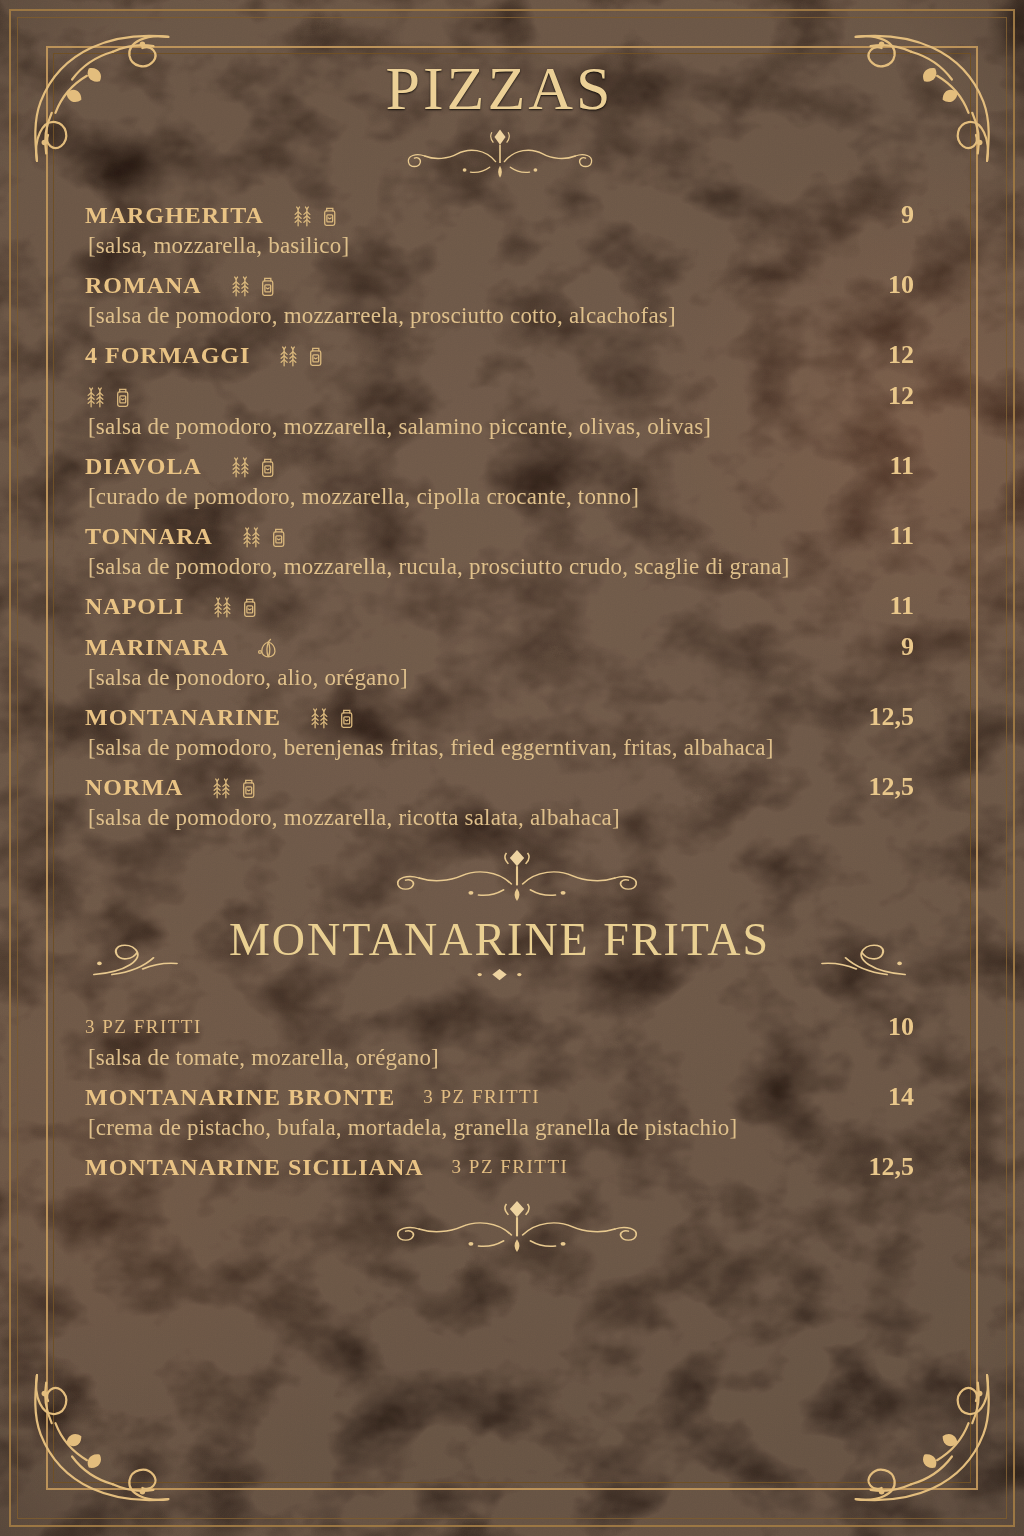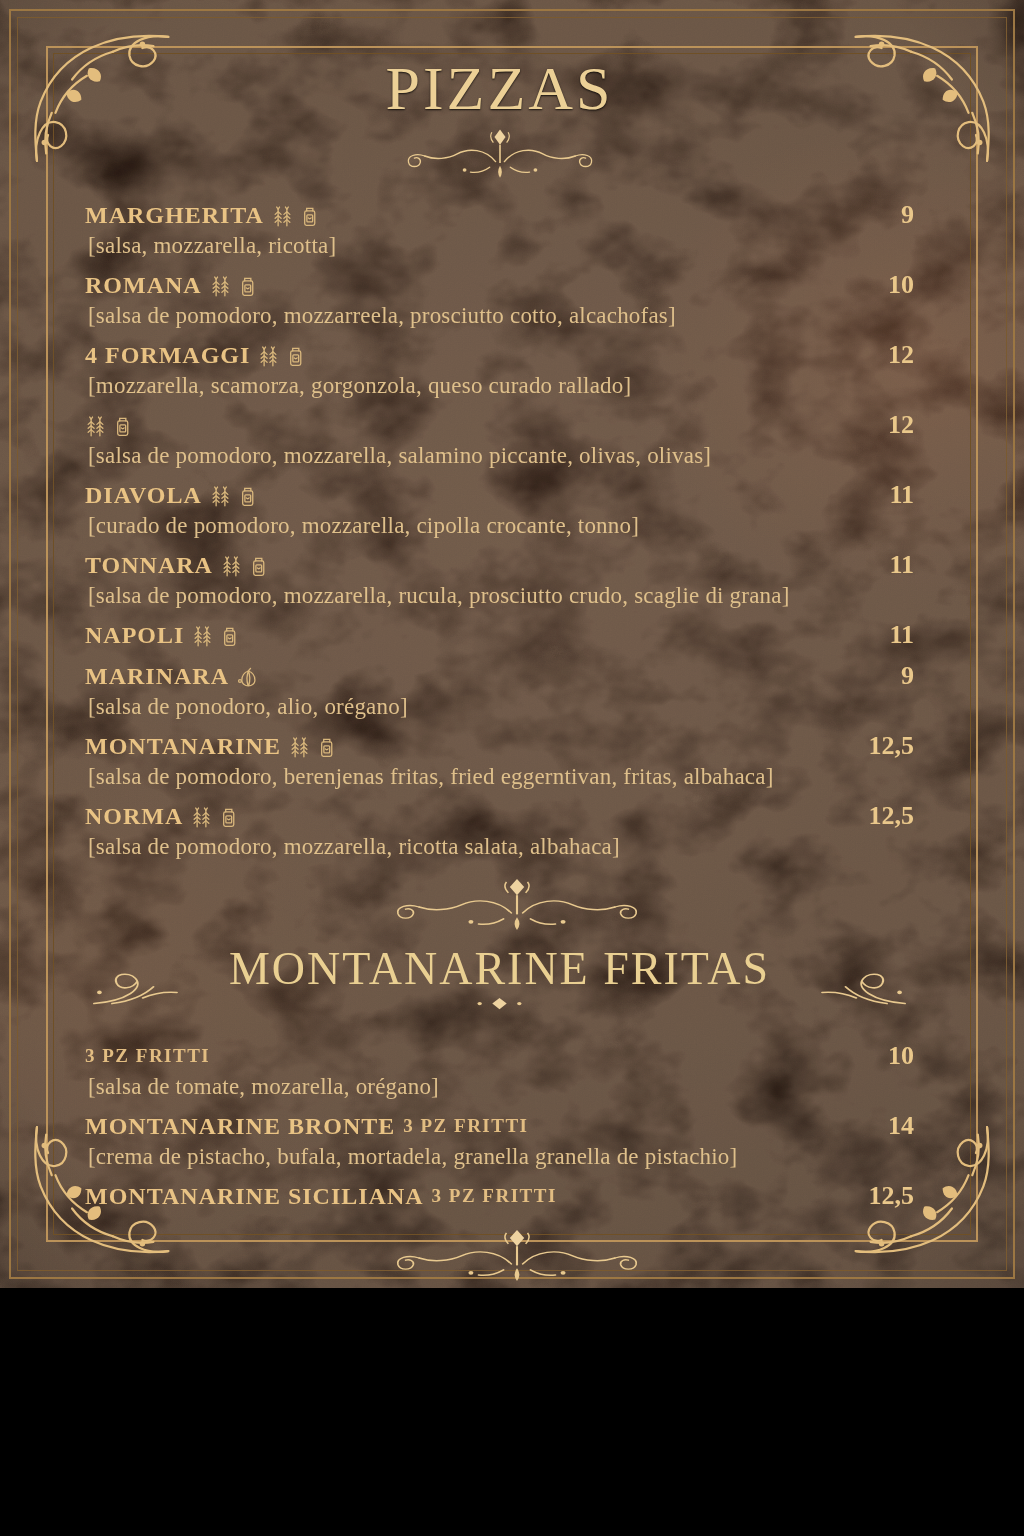--- a/index.html
+++ b/index.html
@@ -1,17 +1,17 @@
 <!DOCTYPE html>
 <html><head>
 <meta charset="utf-8">
 <style>
   html,body{margin:0;padding:0;background:#000;}
   .page{
-    position:relative;width:1024px;height:1288px;overflow:hidden;
+    position:relative;width:1024px;height:1536px;overflow:hidden;
     background:
       radial-gradient(40% 26% at 90% 28%, rgba(122,56,30,.22), transparent 72%),
       radial-gradient(46% 34% at 8% 78%, rgba(92,48,26,.16), transparent 72%),
       radial-gradient(145% 92% at 50% 40%, #241610 0%, #1a0f0a 46%, #0e0705 78%, #050302 100%);
     font-family:"Liberation Serif", serif;
     color:#e6c288;
   }
   svg.layer{position:absolute;inset:0;width:100%;height:100%;pointer-events:none;}
   .blotch{opacity:.5;mix-blend-mode:screen;}
   .grain{opacity:.26;mix-blend-mode:soft-light;}
@@ -34,23 +34,23 @@
   h2.section-title{margin:0;text-align:center;font-size:46px;font-weight:500;letter-spacing:2px;
            color:#ead092;line-height:1.08;}
   .divider{display:block;margin:0 auto;}
   .d1{width:664px;height:70px;}
   .dwide{width:864px;height:74px;}
   .rule{display:block;width:100%;height:56px;margin-top:-24px;}
 
   .items{margin-top:8px;}
   .items.second{margin-top:14px;}
   .item{margin-bottom:9px;}
-  .item-head{display:flex;align-items:flex-end;gap:8px;line-height:32px;}
+  .item-head{display:flex;align-items:flex-end;gap:28px;line-height:32px;}
   .item-name{font-size:24px;font-weight:700;letter-spacing:1px;color:#e9c384;}
-  .item-suffix{font-size:19px;font-weight:700;letter-spacing:1.5px;color:#e2bd82;}
+  .item-suffix{font-size:19px;font-weight:400;letter-spacing:1.5px;color:#e2bd82;}
   .item-icons{display:inline-flex;gap:6px;align-self:center;margin-top:4px;}
   .allergen{width:21px;height:24px;}
   .item-price{margin-left:auto;font-size:26px;font-weight:700;color:#eac88b;}
   .item-desc{font-size:23px;color:#dfc08b;line-height:28px;margin-top:1px;padding-left:3px;letter-spacing:.2px;}
   .section-head{position:relative;margin-top:0;}
 </style>
 </head>
 <body>
 
 <svg width="0" height="0" style="position:absolute" aria-hidden="true">
@@ -190,21 +190,21 @@
       <span class="item-icons">
               <svg class="allergen" viewBox="0 0 24 26">
                 <use href="#sym-wheat"></use>
               </svg>
               <svg class="allergen" viewBox="0 0 24 26">
                 <use href="#sym-jar"></use>
               </svg>
             </span>
       <span class="item-price">9</span>
     </div>
-    <div class="item-desc">[salsa, mozzarella, ricotta]</div>
+    <div class="item-desc">[salsa, mozzarella, basilico]</div>
   </div>
 
   <div class="item">
     <div class="item-head">
       <span class="item-name">ROMANA</span>
 
       <span class="item-icons">
               <svg class="allergen" viewBox="0 0 24 26">
                 <use href="#sym-wheat"></use>
               </svg>
@@ -224,21 +224,20 @@
       <span class="item-icons">
               <svg class="allergen" viewBox="0 0 24 26">
                 <use href="#sym-wheat"></use>
               </svg>
               <svg class="allergen" viewBox="0 0 24 26">
                 <use href="#sym-jar"></use>
               </svg>
             </span>
       <span class="item-price">12</span>
     </div>
-    <div class="item-desc">[mozzarella, scamorza, gorgonzola, queso curado rallado]</div>
   </div>
 
   <div class="item">
     <div class="item-head">
 
       <span class="item-icons">
               <svg class="allergen" viewBox="0 0 24 26">
                 <use href="#sym-wheat"></use>
               </svg>
               <svg class="allergen" viewBox="0 0 24 26">

